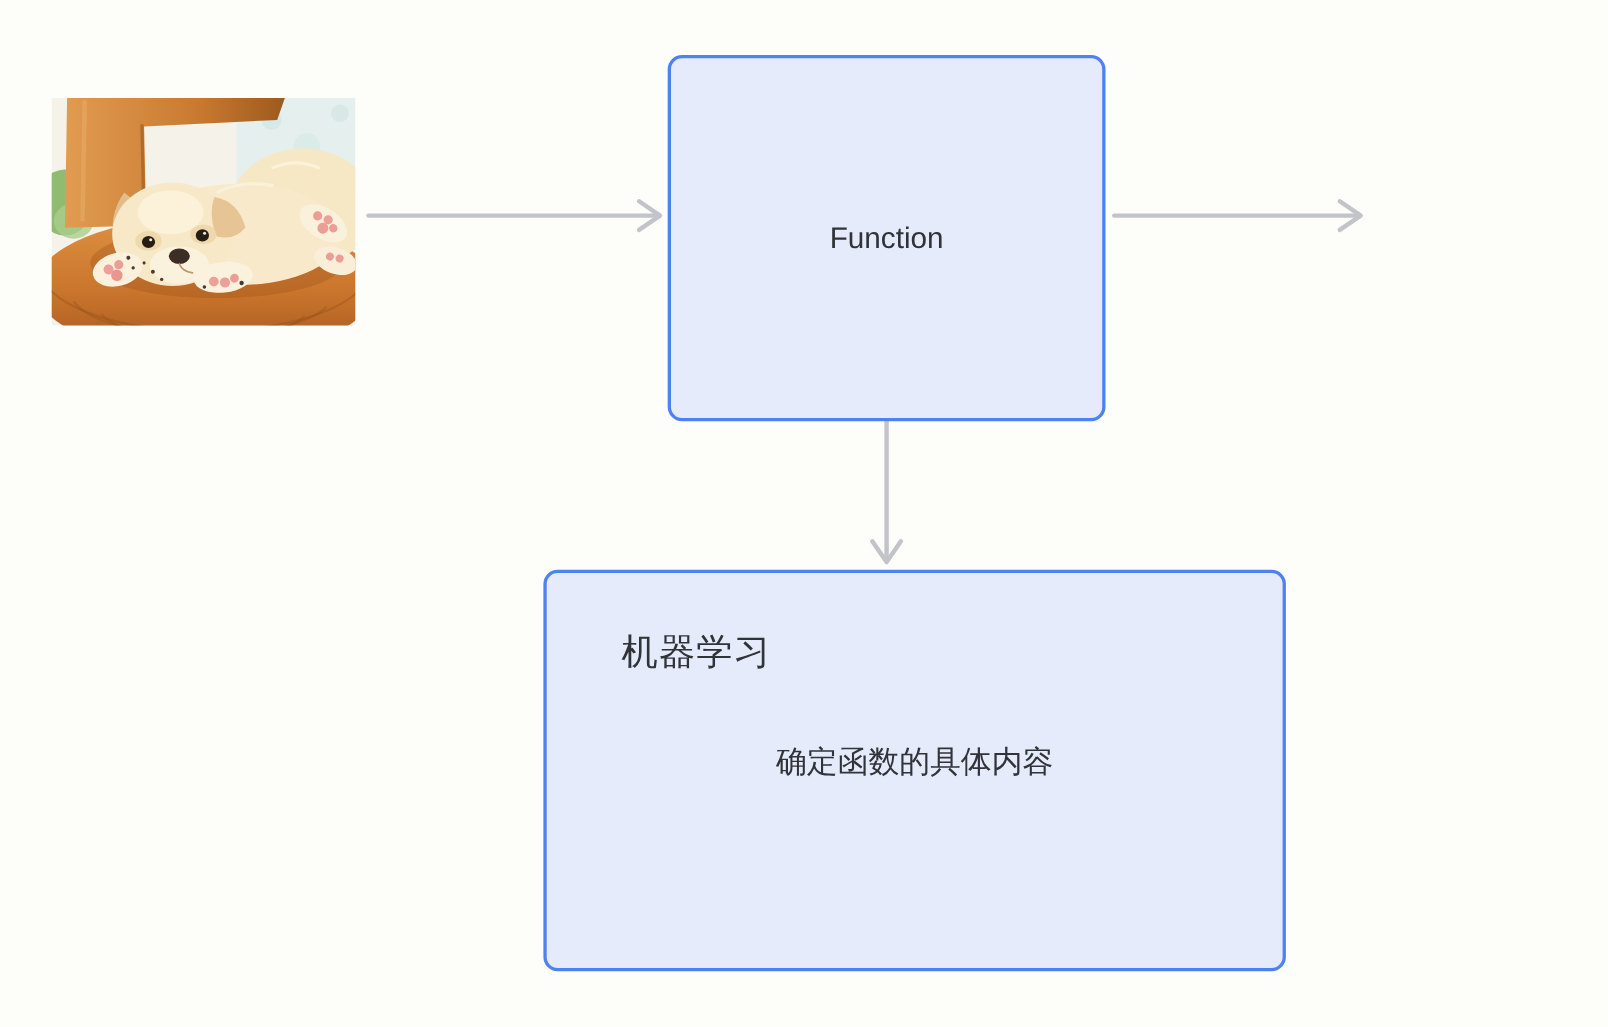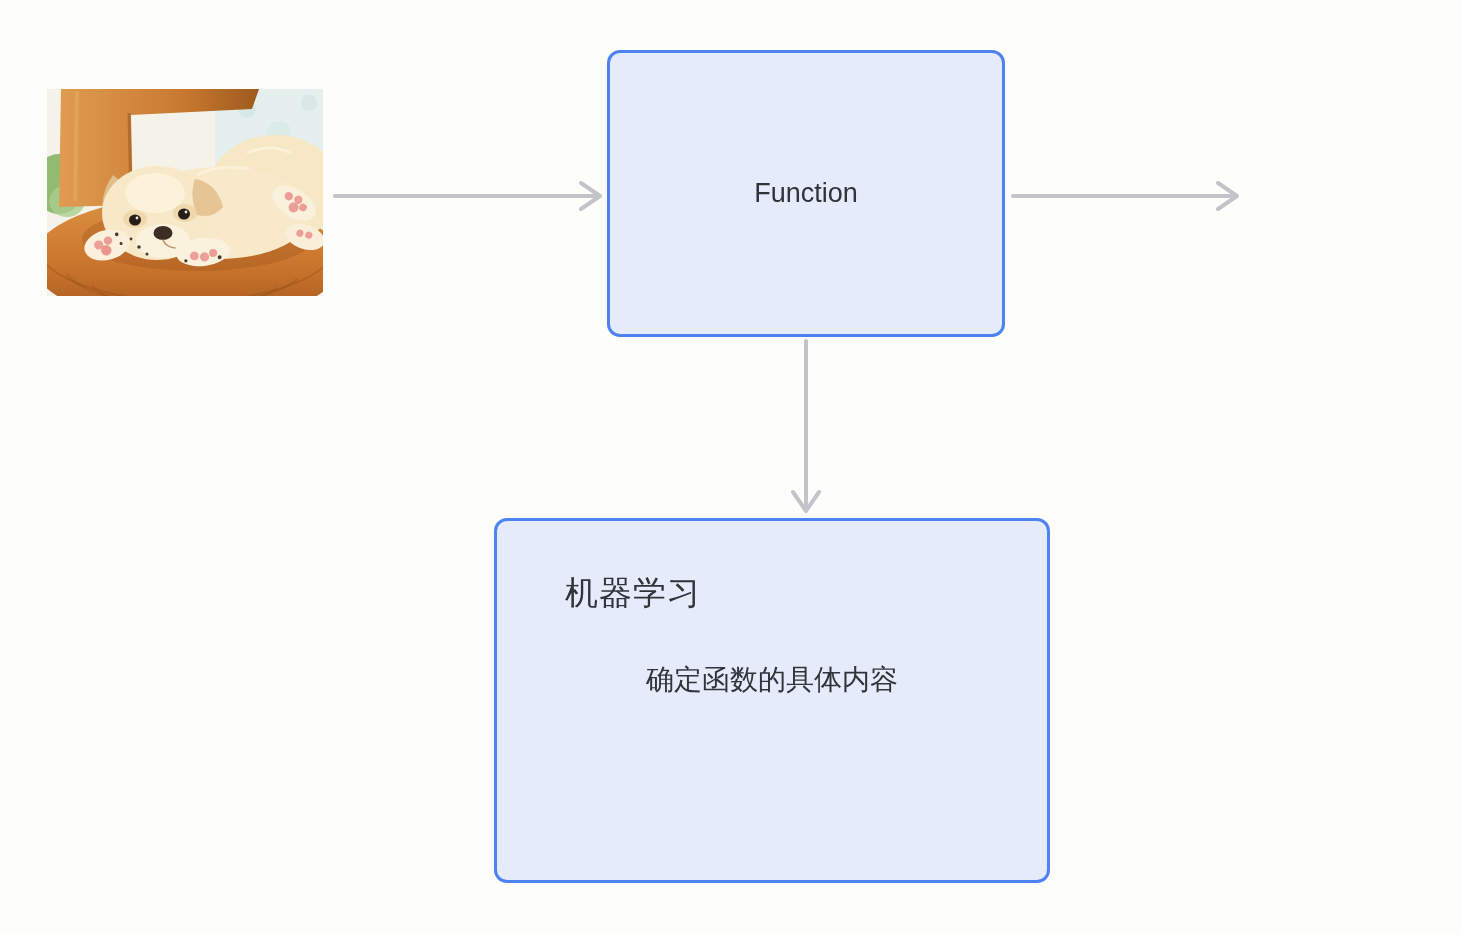--- a/index.html
+++ b/index.html
@@ -42,50 +42,50 @@
     stroke-linejoin: round;
   }
   .node {
     position: absolute;
     background: var(--box-fill);
     border: 3.5px solid var(--accent);
     border-radius: 13px;
   }
   .function-box {
     left: 607px; top: 50px;
-    width: 398px; height: 287px;
+    width: 398px; height: 333px;
     display: flex;
     align-items: center;
     justify-content: center;
   }
   .function-label {
     font-size: 27px;
     color: var(--text);
   }
   .output-text {
     position: absolute;
     left: 1244px; top: 181px;
     font-size: 28px;
     color: var(--text);
     white-space: nowrap;
   }
   .ml-box {
     left: 494px; top: 518px;
-    width: 556px; height: 365px;
+    width: 675px; height: 365px;
   }
   .ml-title {
     position: absolute;
     left: 68px; top: 50px;
     font-size: 33px;
     letter-spacing: 1px;
     color: var(--text);
   }
   .ml-body {
     position: absolute;
-    left: 0; right: 0; top: 140px;
+    left: 0; right: 0; top: 153px;
     text-align: center;
     font-size: 28px;
     line-height: 38px;
     color: var(--text);
   }
 </style>
 </head>
 <body>
 
 <div class="canvas">

